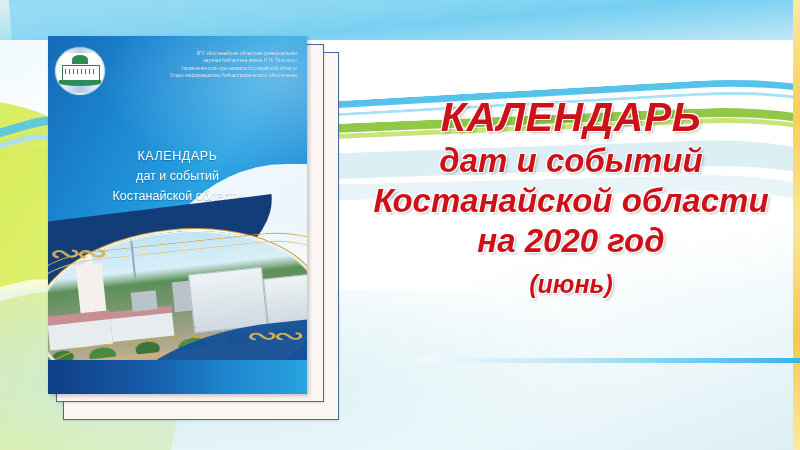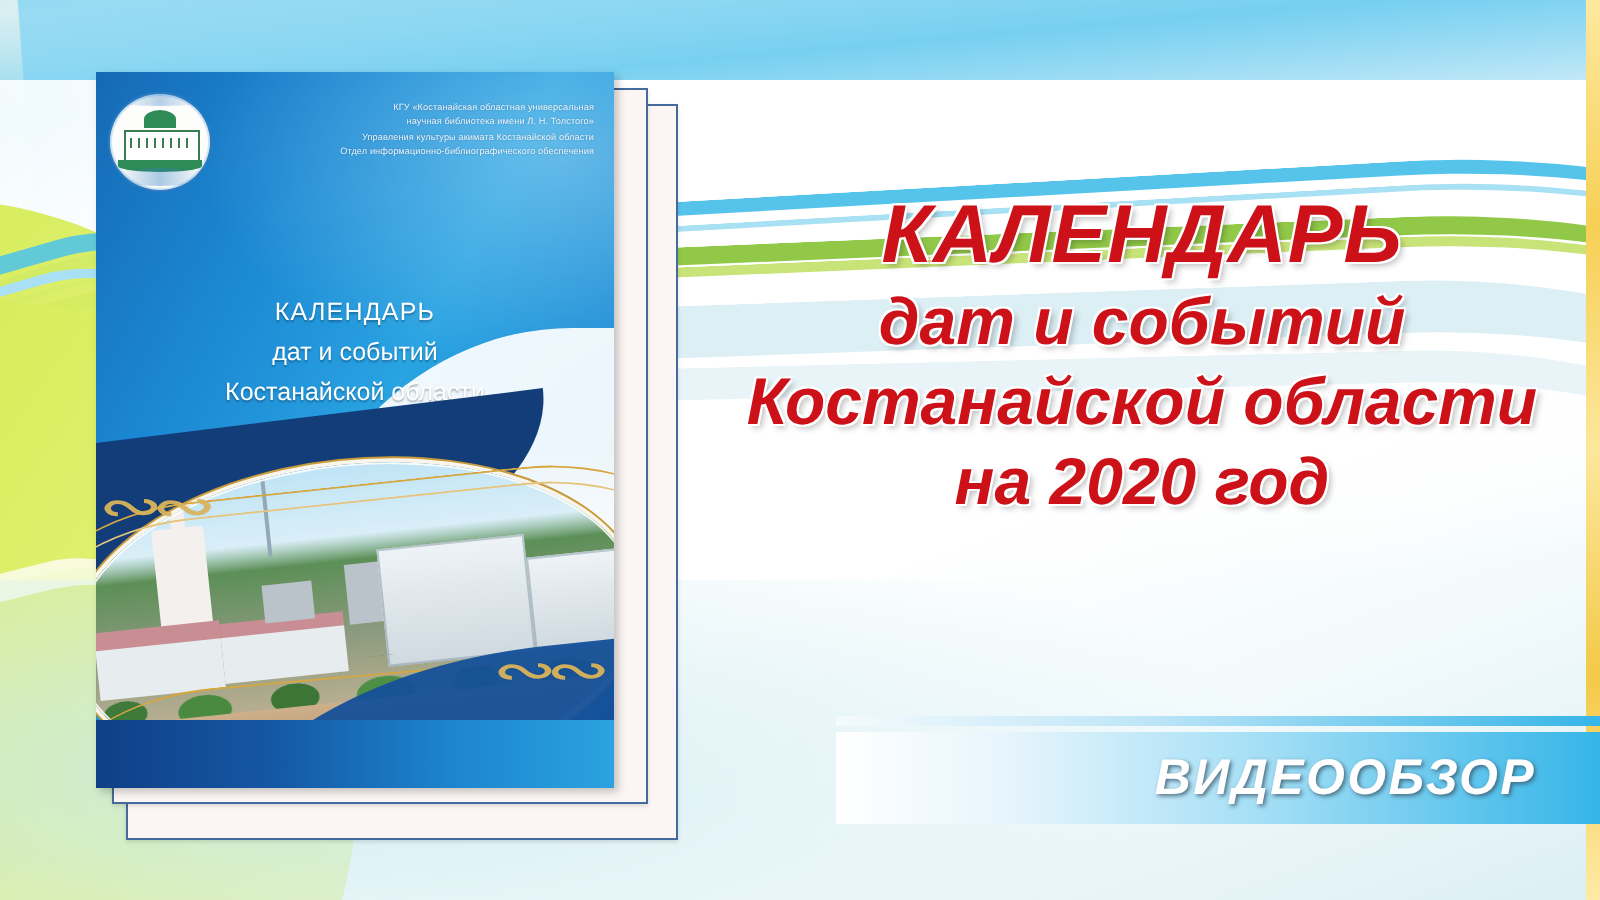--- a/index.html
+++ b/index.html
@@ -420,20 +420,18 @@
     <div class="ornament orn-br">∾∾</div>
 
     <div class="cover-bottom-band"></div>
   </div>
 
   <div class="headline">
     <div class="l1">КАЛЕНДАРЬ</div>
     <div class="l2">дат и событий</div>
     <div class="l3">Костанайской области</div>
     <div class="l4">на 2020 год</div>
+    <div class="l5">(июнь)</div>
   </div>
 
   <div class="vb-thin"></div>
-  <div class="vb-main">
-    <span class="lbl">ВИДЕООБЗОР</span>
-  </div>
 
 </div>
 
 </body></html>

